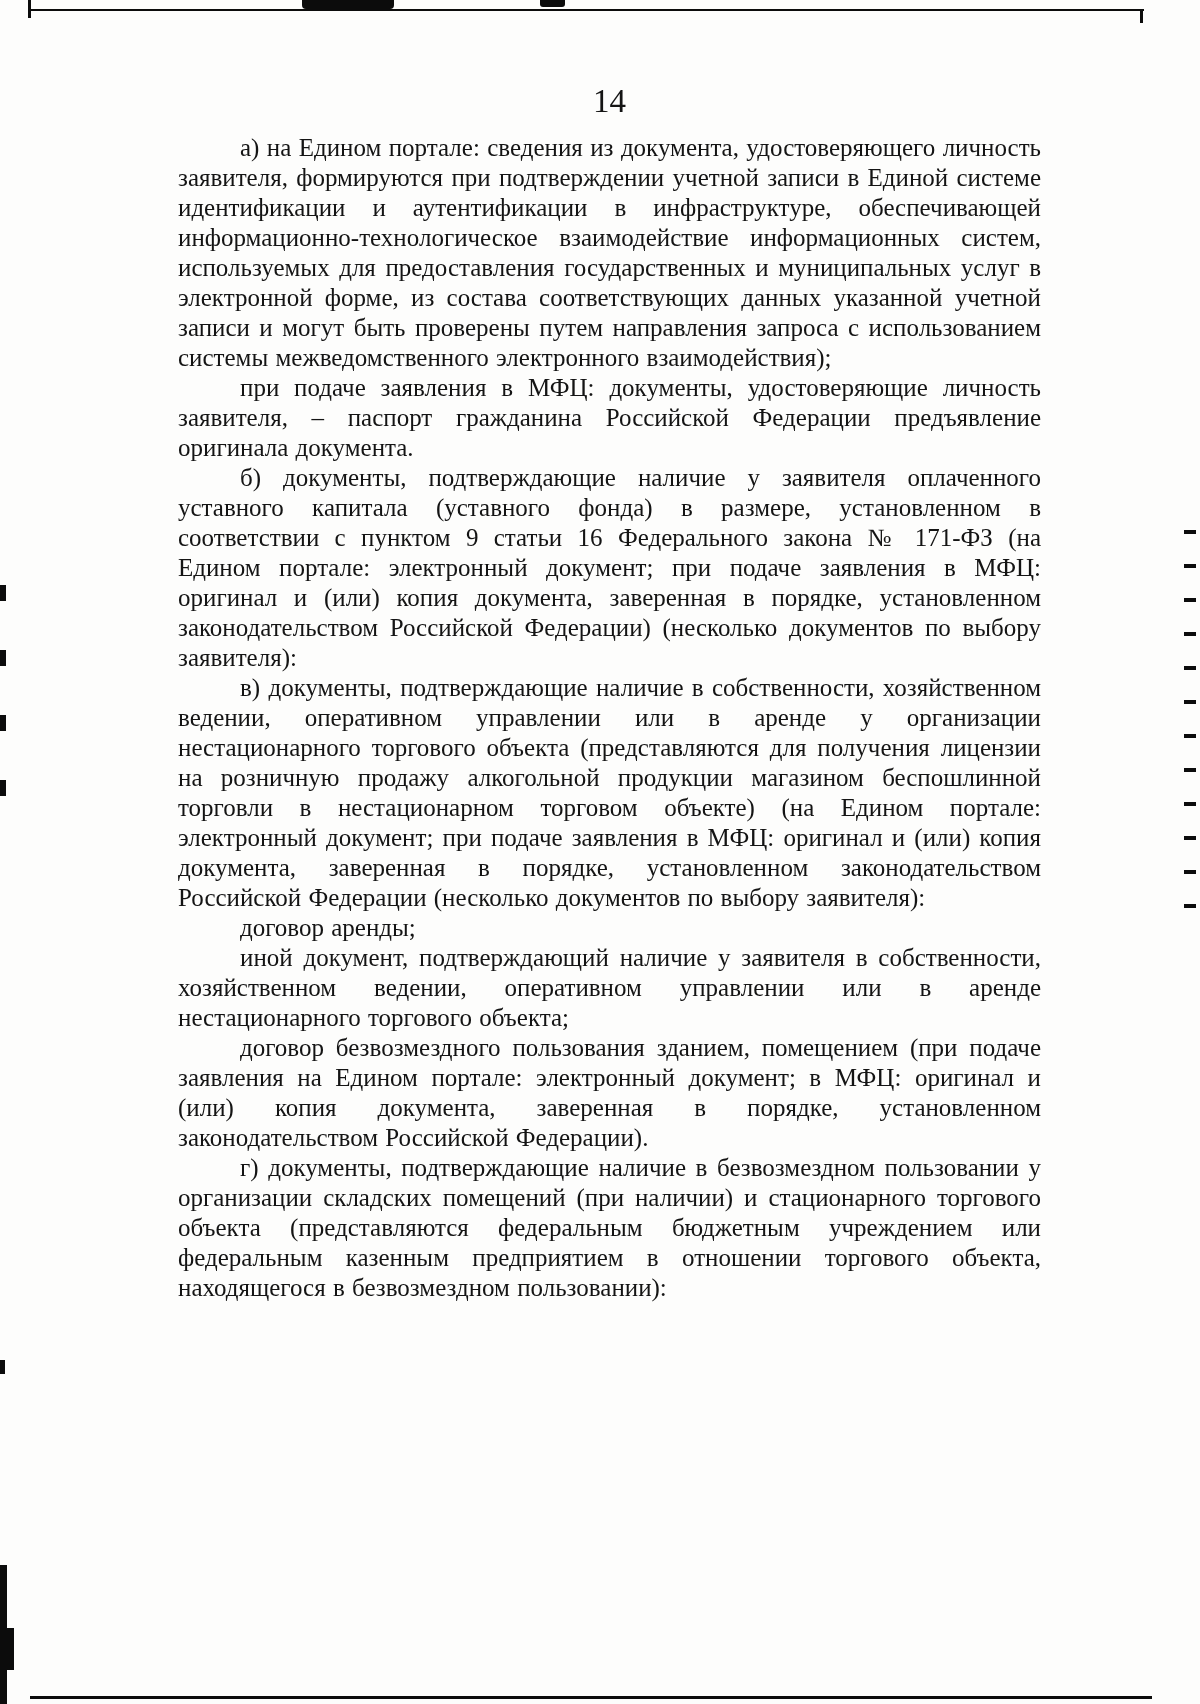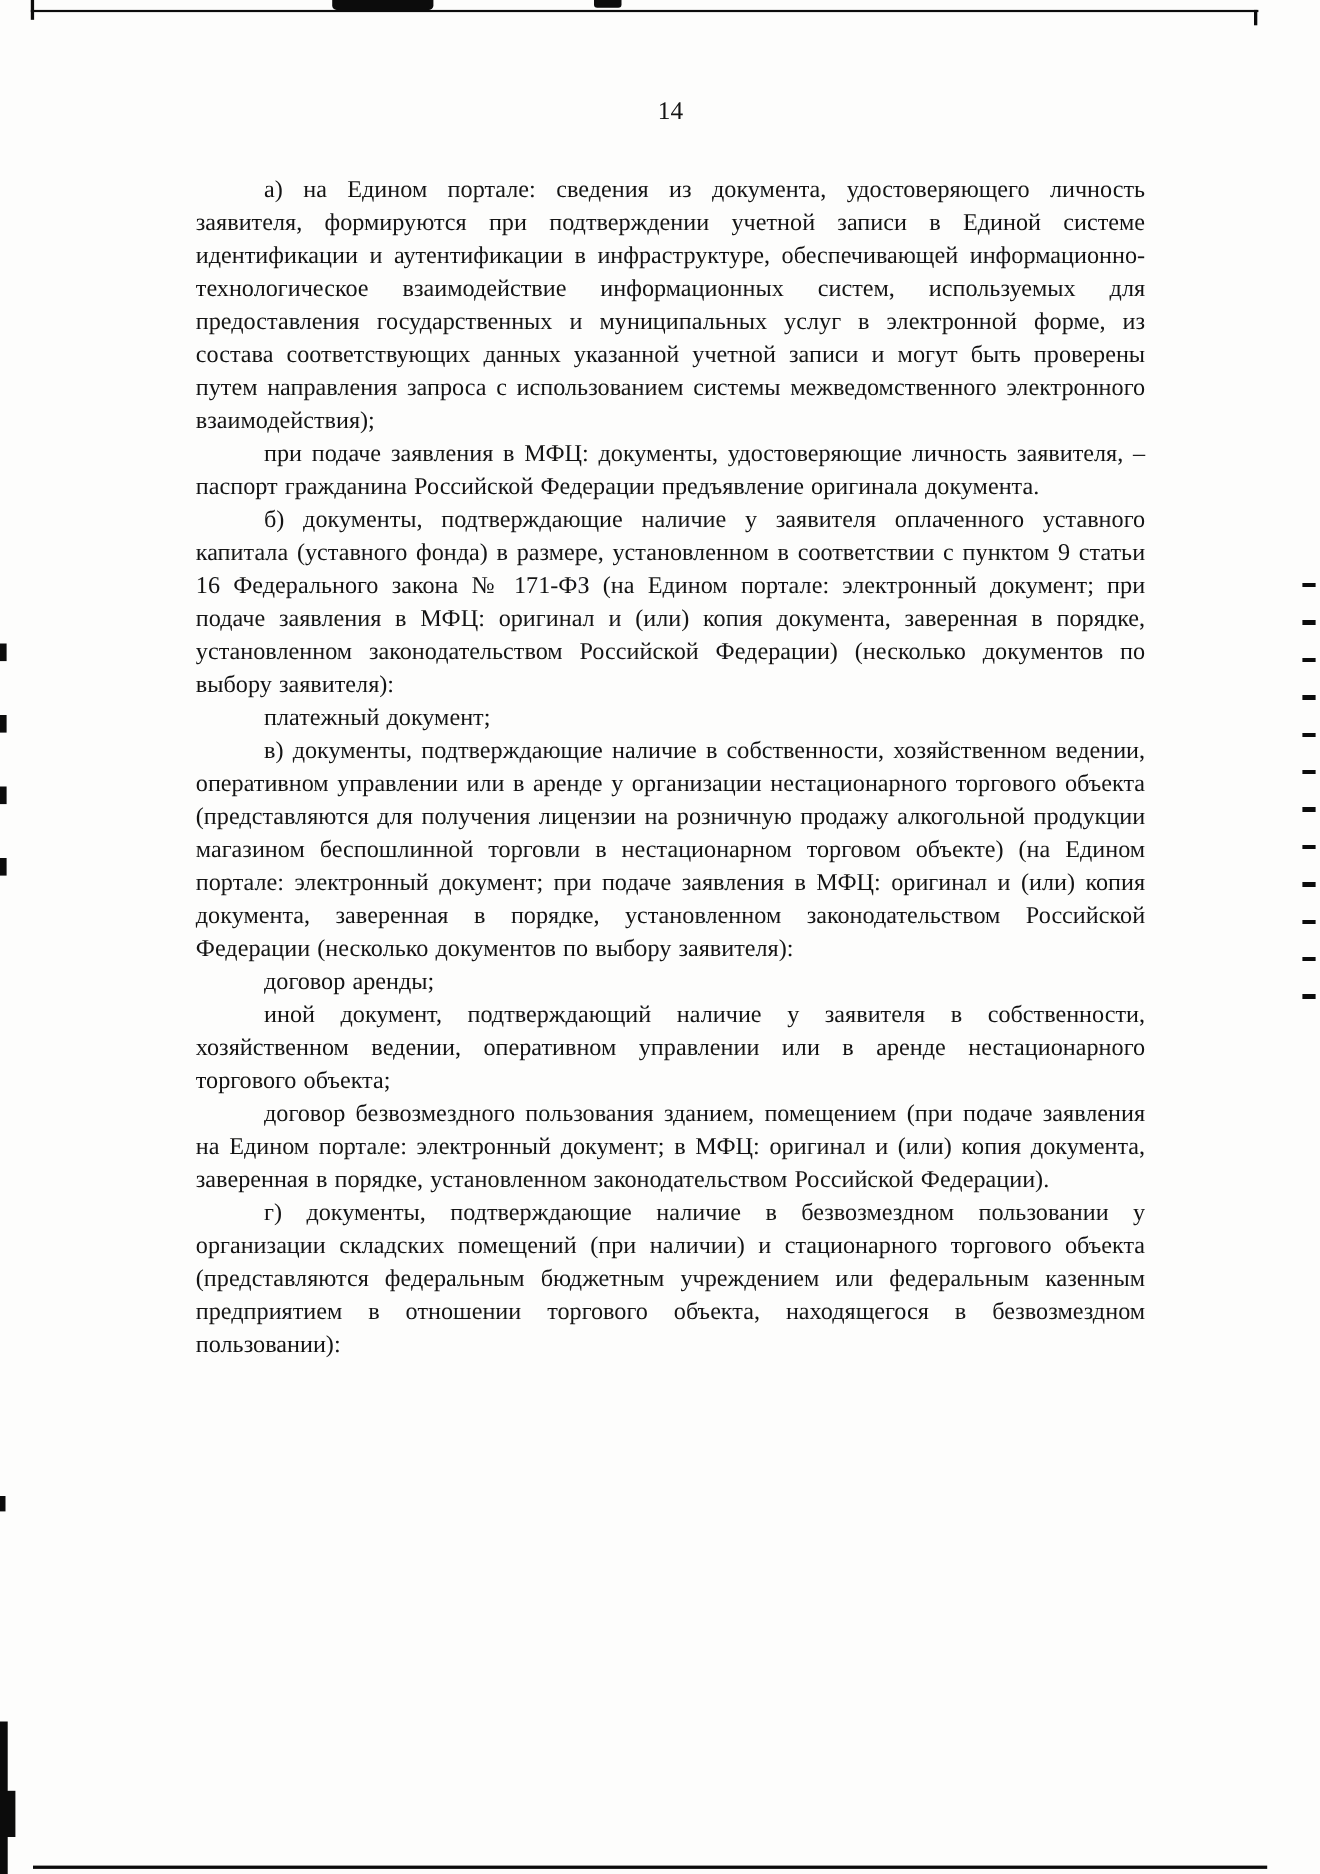--- a/index.html
+++ b/index.html
@@ -15,33 +15,32 @@
     font-family: "Liberation Serif", "DejaVu Serif", serif;
     color: #141414;
   }
 
   .page-number {
     position: absolute;
     top: 86px;
     left: 178px;
     width: 863px;
     text-align: center;
-    font-size: 23px;
+    font-size: 33px;
     line-height: 30px;
   }
 
   .text-block {
     position: absolute;
     top: 133px;
     left: 178px;
     width: 863px;
-    font-size: 22px;
+    font-size: 25px;
     line-height: 30px;
     text-align: justify;
-    margin-top: 24px;
   }
   .para {
     margin: 0;
     text-indent: 62px;
     text-align: justify;
     word-spacing: 1px;
   }
   .para.justify-last {
     text-align-last: justify;
   }
@@ -102,21 +101,20 @@
   <div class="right-dashes"></div>
 
   <div class="artifact bottom-line"></div>
 
   <div class="page-number">14</div>
 
   <div class="text-block">
     <p class="para">а) на Едином портале: сведения из документа, удостоверяющего личность заявителя, формируются при подтверждении учетной записи в Единой системе идентификации и аутентификации в инфраструктуре, обеспечивающей информационно-технологическое взаимодействие информационных систем, используемых для предоставления государственных и муниципальных услуг в электронной форме, из состава соответствующих данных указанной учетной записи и могут быть проверены путем направления запроса с использованием системы межведомственного электронного взаимодействия);</p>
     <p class="para">при подаче заявления в МФЦ: документы, удостоверяющие личность заявителя, – паспорт гражданина Российской Федерации предъявление оригинала документа.</p>
     <p class="para">б) документы, подтверждающие наличие у заявителя оплаченного уставного капитала (уставного фонда) в размере, установленном в соответствии с пунктом 9 статьи 16 Федерального закона № 171-ФЗ (на Едином портале: электронный документ; при подаче заявления в МФЦ: оригинал и (или) копия документа, заверенная в порядке, установленном законодательством Российской Федерации) (несколько документов по выбору заявителя):</p>
-    <p class="para">платежный документ;</p>
     <p class="para">в) документы, подтверждающие наличие в собственности, хозяйственном ведении, оперативном управлении или в аренде у организации нестационарного торгового объекта (представляются для получения лицензии на розничную продажу алкогольной продукции магазином беспошлинной торговли в нестационарном торговом объекте) (на Едином портале: электронный документ; при подаче заявления в МФЦ: оригинал и (или) копия документа, заверенная в порядке, установленном законодательством Российской Федерации (несколько документов по выбору заявителя):</p>
     <p class="para">договор аренды;</p>
     <p class="para">иной документ, подтверждающий наличие у заявителя в собственности, хозяйственном ведении, оперативном управлении или в аренде нестационарного торгового объекта;</p>
     <p class="para">договор безвозмездного пользования зданием, помещением (при подаче заявления на Едином портале: электронный документ; в МФЦ: оригинал и (или) копия документа, заверенная в порядке, установленном законодательством Российской Федерации).</p>
     <p class="para">г) документы, подтверждающие наличие в безвозмездном пользовании у организации складских помещений (при наличии) и стационарного торгового объекта (представляются федеральным бюджетным учреждением или федеральным казенным предприятием в отношении торгового объекта, находящегося в безвозмездном пользовании):</p>
   </div>
 
 </div>
 
 </body></html>

